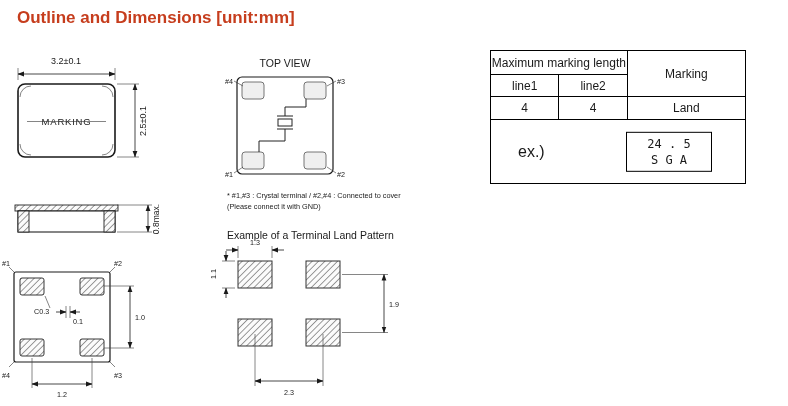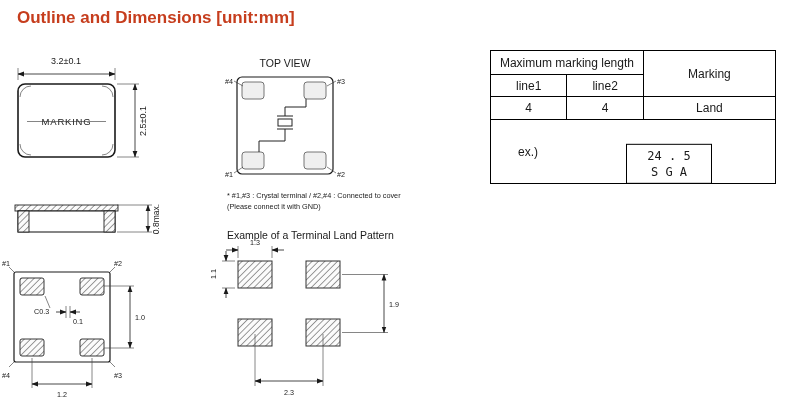--- a/index.html
+++ b/index.html
@@ -10,29 +10,29 @@
   svg text{font-family:"Liberation Sans",sans-serif;fill:#1a1a1a;}
   .d7{font-size:7.2px}.d8{font-size:8.5px}.d9{font-size:9px}.h10{font-size:10.5px}
   .mk{font-size:9.5px;letter-spacing:.8px}
   .note{font-size:7.3px;fill:#222}
   .ext{stroke:#444;stroke-width:.65;fill:none}
   .dim{stroke:#1a1a1a;stroke-width:.8;fill:none}
   .thin{stroke:#333;stroke-width:.6;fill:none}
   .outline{stroke:#1a1a1a;fill:#fff}
   
   #marking-table-wrap{position:absolute;left:490px;top:50px;width:272px;}
-  table.mt{border-collapse:collapse;width:286px;font-size:12px;table-layout:fixed;}
+  table.mt{border-collapse:collapse;width:256px;font-size:12px;table-layout:fixed;}
   table.mt td{border:1px solid #000;text-align:center;vertical-align:middle;padding:0;}
   .c1{width:95px}.c2{width:95px}.c3{width:82px}
   .r1{height:24px}.r2{height:22px}.r3{height:23px}.r4{height:64px}
   .ex-cell{position:relative;}
-  .ex-label{position:absolute;left:27px;top:50%;transform:translateY(-50%);font-size:12px;}
+  .ex-label{position:absolute;left:27px;top:50%;transform:translateY(-50%);font-size:16px;}
   .ex-box{position:absolute;left:135px;top:50%;transform:translateY(-50%);
           width:84px;border:1px solid #000;padding:3px 0;
-          font-family:"DejaVu Sans Mono",monospace;font-size:12px;line-height:1.35;text-align:center;margin-top:12px;}
+          font-family:"DejaVu Sans Mono",monospace;font-size:12px;line-height:1.35;text-align:center;}
 </style>
 </head>
 <body>
 
 <div id="page">
 
   <div id="page-title" style="color: rgb(198, 61, 29);">Outline and Dimensions [unit:mm]</div>
 
   <svg id="drawing-svg" width="470" height="406" viewBox="0 0 470 406">
     <defs>

